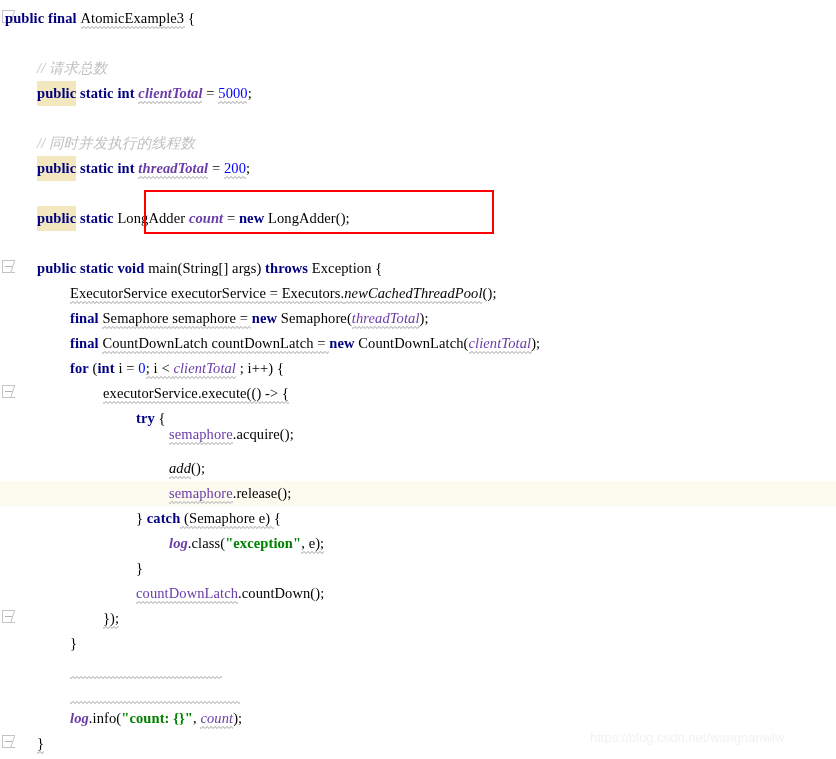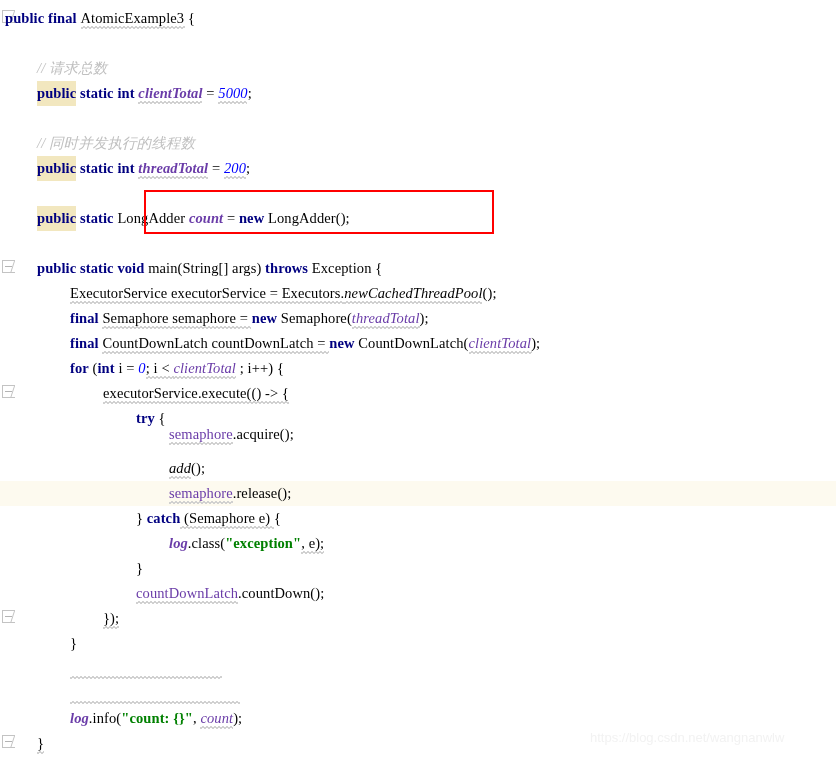--- a/index.html
+++ b/index.html
@@ -51,21 +51,21 @@
     letter-spacing:0.1px;
   }
   .line .txt{display:inline-block;}
   .hl-line{background:#fdfaef;}
   
   .kw{color:#000080;font-weight:bold;}
   .kw-hl{color:#000080;font-weight:bold;background:#f2e7bf;}
   .cmt{color:#c0c0c0;font-style:italic;}
   .fld{color:#6a3ca8;font-style:italic;}
   .sfld{color:#6a3ca8;font-weight:bold;font-style:italic;}
-  .num{color:#0000ff;font-style:italic;}
+  .num{color:#0000ff;}
   .str{color:#008000;font-weight:bold;}
   .pl{color:#000000;}
   .mthi{color:#000000;font-style:italic;}
   .inst{color:#6a3ca8;}
   
   .wave{
     position:absolute;height:3px;
     background-image:
       radial-gradient(circle at 1px 2.4px, #cfcfcf 1.1px, transparent 1.2px),
       radial-gradient(circle at 3px 0.6px, #cfcfcf 1.1px, transparent 1.2px);

